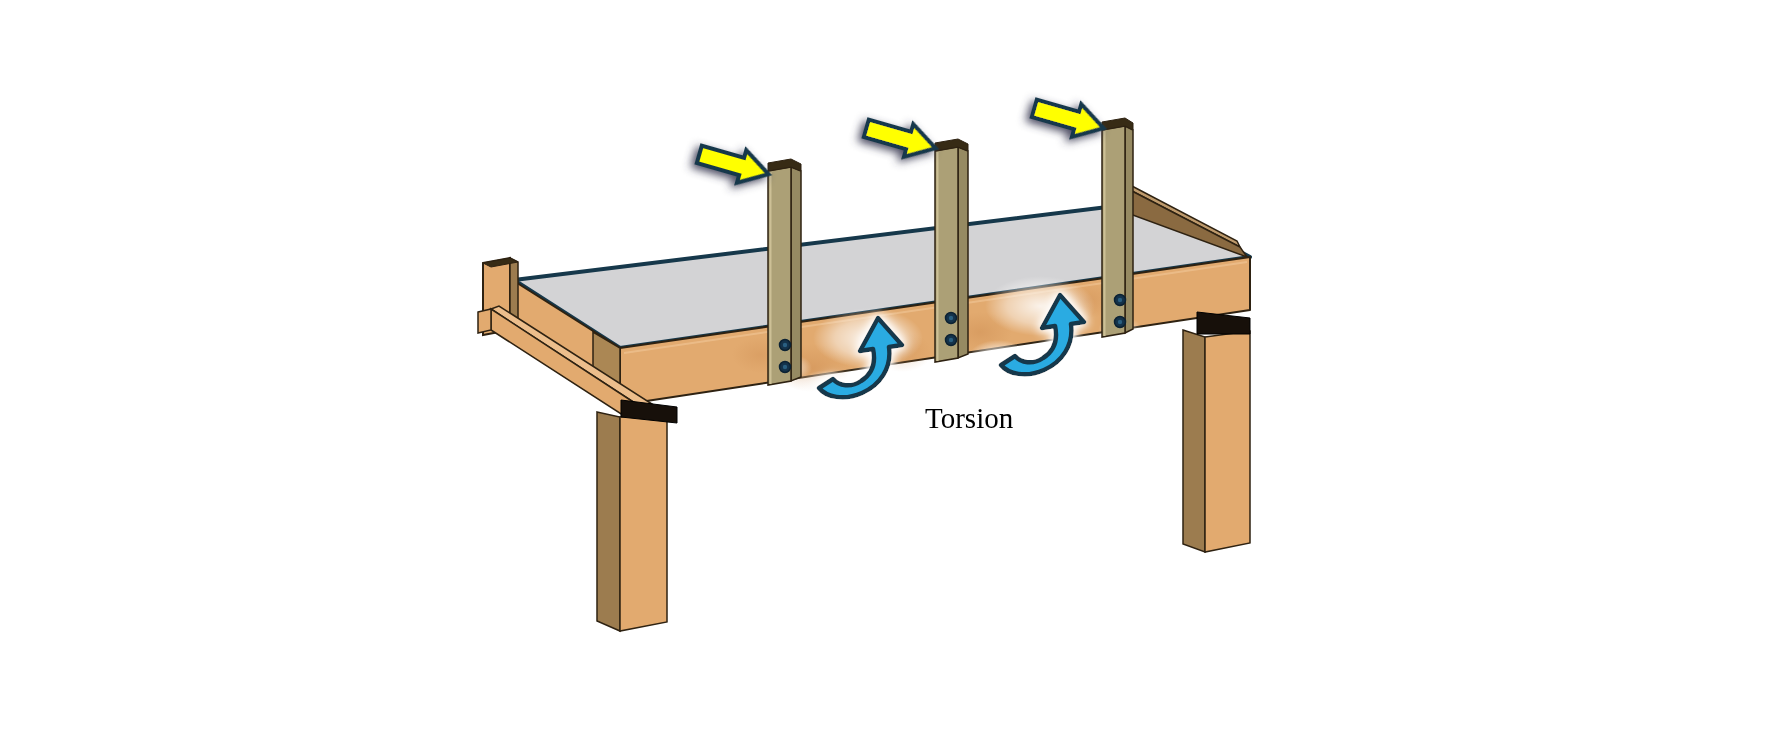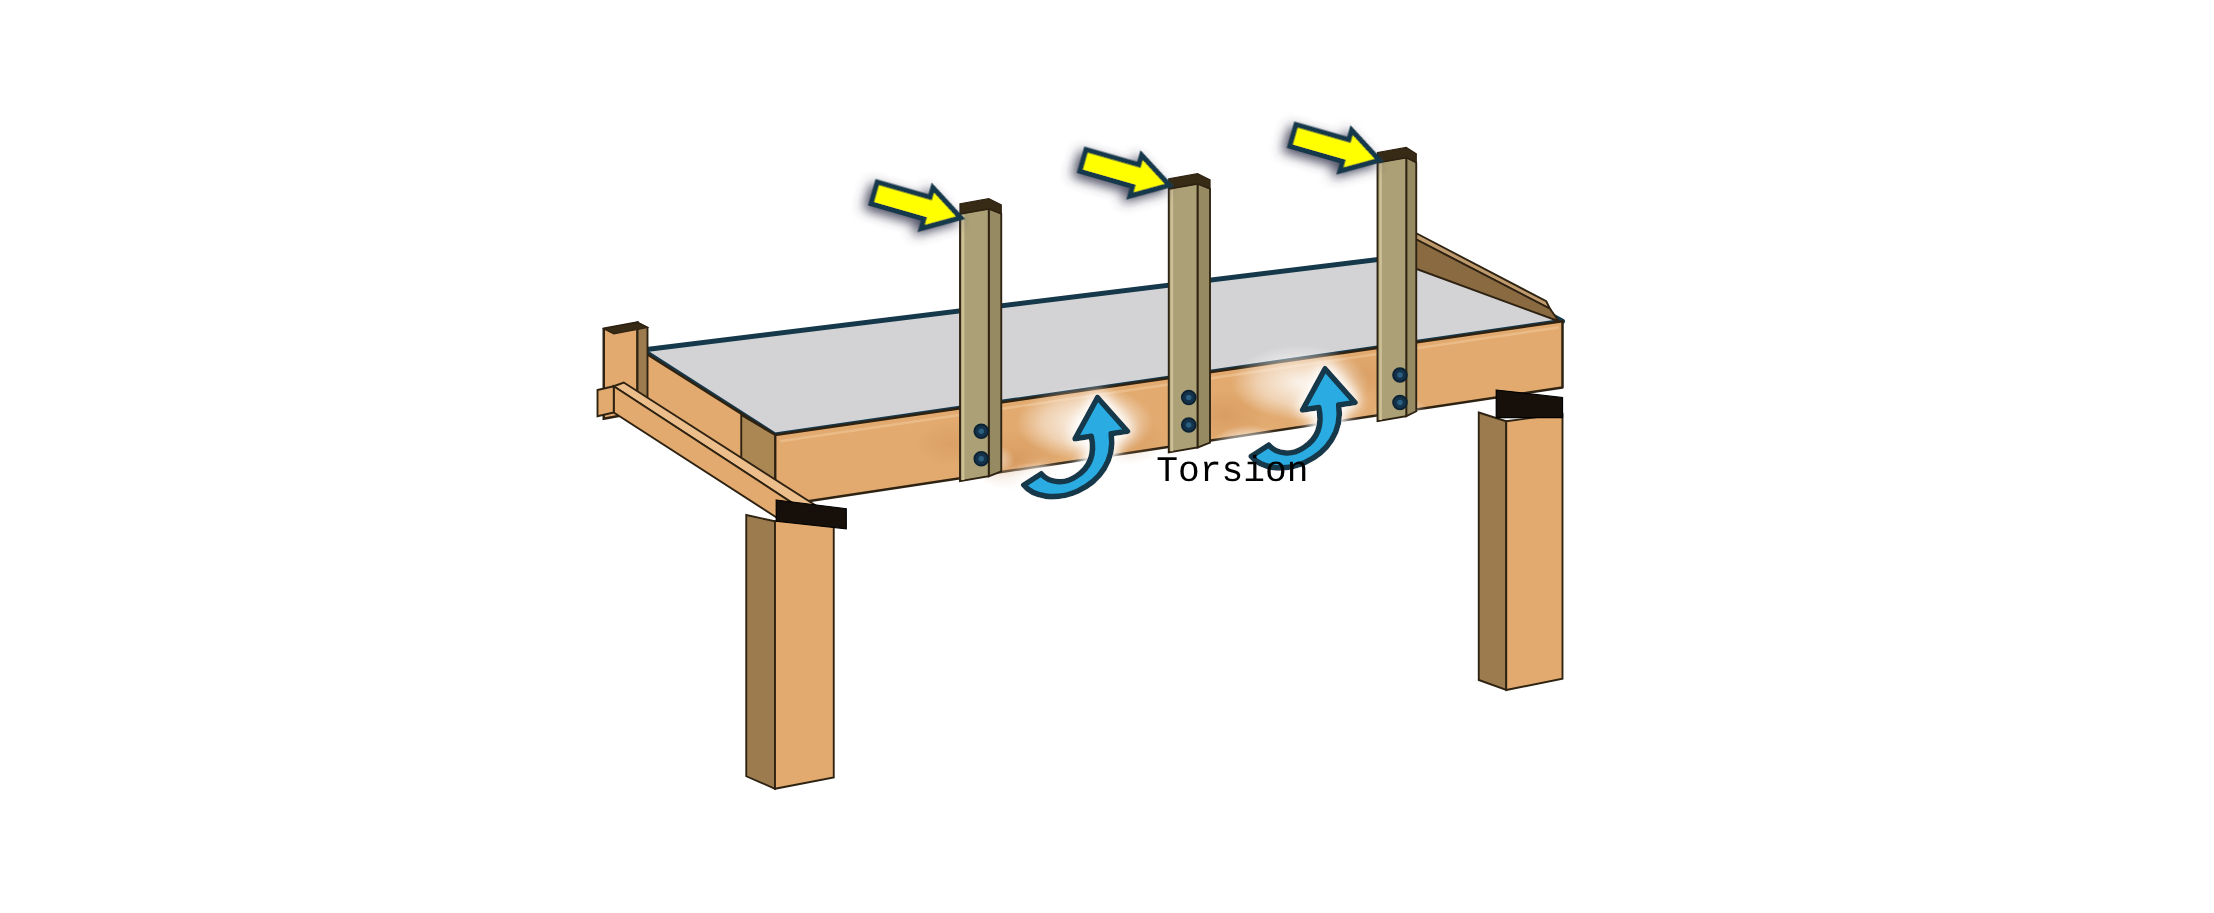--- a/index.html
+++ b/index.html
@@ -6,26 +6,26 @@
   .stage{
     position:relative;
     width:1771px;height:730px;
     background:var(--c-background,#fff);
     overflow:hidden;
     font-family:"Liberation Sans",sans-serif;
   }
   .stage svg{position:absolute;left:0;top:0;}
   .torsion-label{
     position:absolute;
-    left:925px;top:363px;
+    left:925px;top:403px;
     font-size:29px;
     line-height:1.05;
     letter-spacing:0px;
     color:var(--c-label_text,#000);
-    font-family:Liberation Mono, monospace;
+    font-family:Liberation Serif, serif;
     white-space:nowrap;
   }
 </style>
 </head>
 <body>
 
 <div class="stage">
 
 <svg width="1771" height="730" viewBox="0 0 1771 730">
   <defs>

